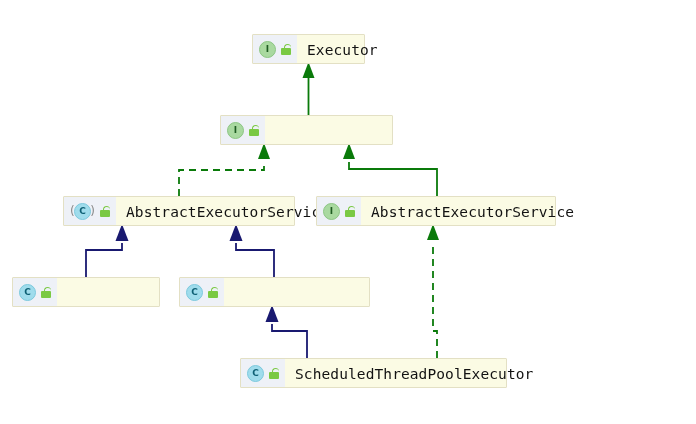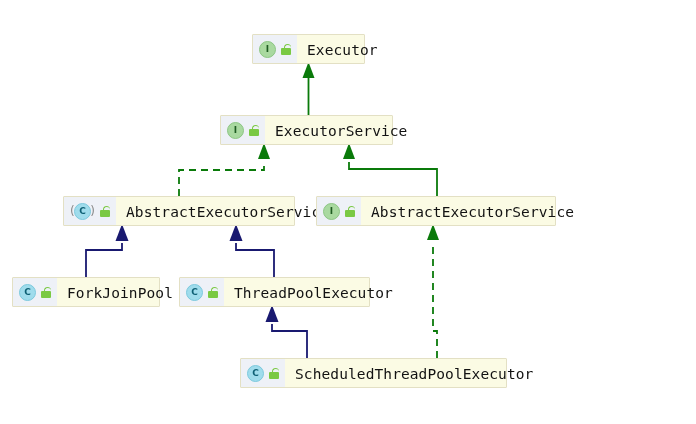--- a/index.html
+++ b/index.html
@@ -182,21 +182,20 @@
   </div>
 
   <div class="node" style="left:220px; top:115px; width:173px;">
     <span class="gutter">
       <span class="icon-kind iface">I</span>
       <span class="icon-lock">
         <span class="shackle"></span>
           <span class="body"></span>
       </span>
     </span>
-    <span class="label">ExecutorService</span>
   </div>
 
   <div class="node" style="left:63px; top:196px; width:232px;">
     <span class="gutter">
       <span class="abstract-wrap">
         <span class="icon-kind cls">C</span>
       </span>
       <span class="icon-lock">
         <span class="shackle"></span>
           <span class="body"></span>
@@ -217,32 +216,30 @@
   </div>
 
   <div class="node" style="left:12px; top:277px; width:148px;">
     <span class="gutter">
       <span class="icon-kind cls">C</span>
       <span class="icon-lock">
         <span class="shackle"></span>
           <span class="body"></span>
       </span>
     </span>
-    <span class="label">ForkJoinPool</span>
   </div>
 
   <div class="node" style="left:179px; top:277px; width:191px;">
     <span class="gutter">
       <span class="icon-kind cls">C</span>
       <span class="icon-lock">
         <span class="shackle"></span>
           <span class="body"></span>
       </span>
     </span>
-    <span class="label">ThreadPoolExecutor</span>
   </div>
 
   <div class="node" style="left:240px; top:358px; width:267px;">
     <span class="gutter">
       <span class="icon-kind cls">C</span>
       <span class="icon-lock">
         <span class="shackle"></span>
           <span class="body"></span>
       </span>
     </span>

